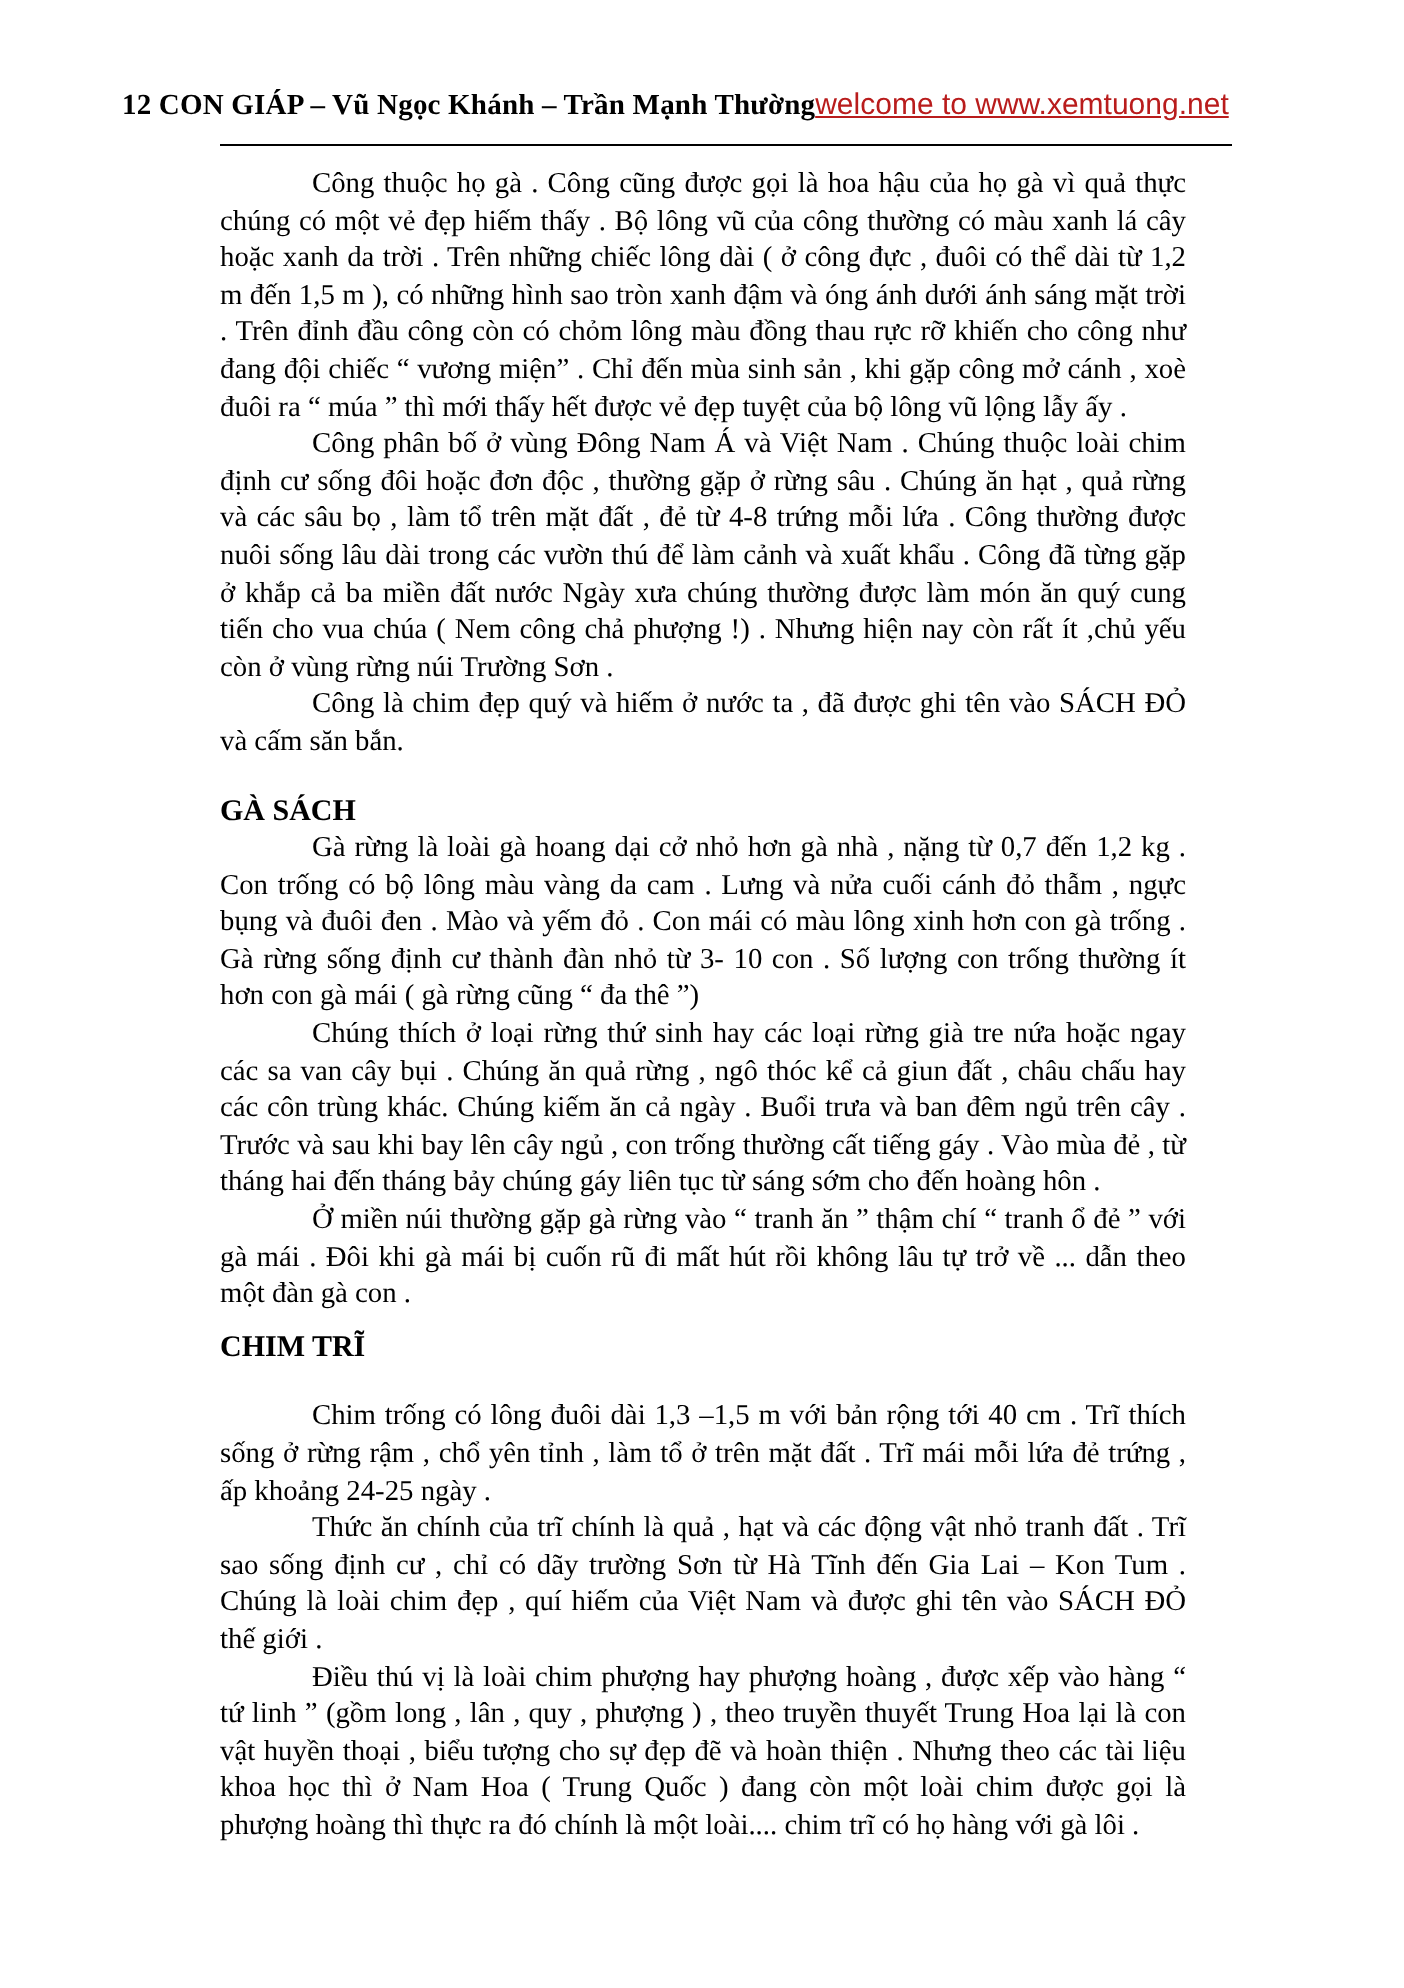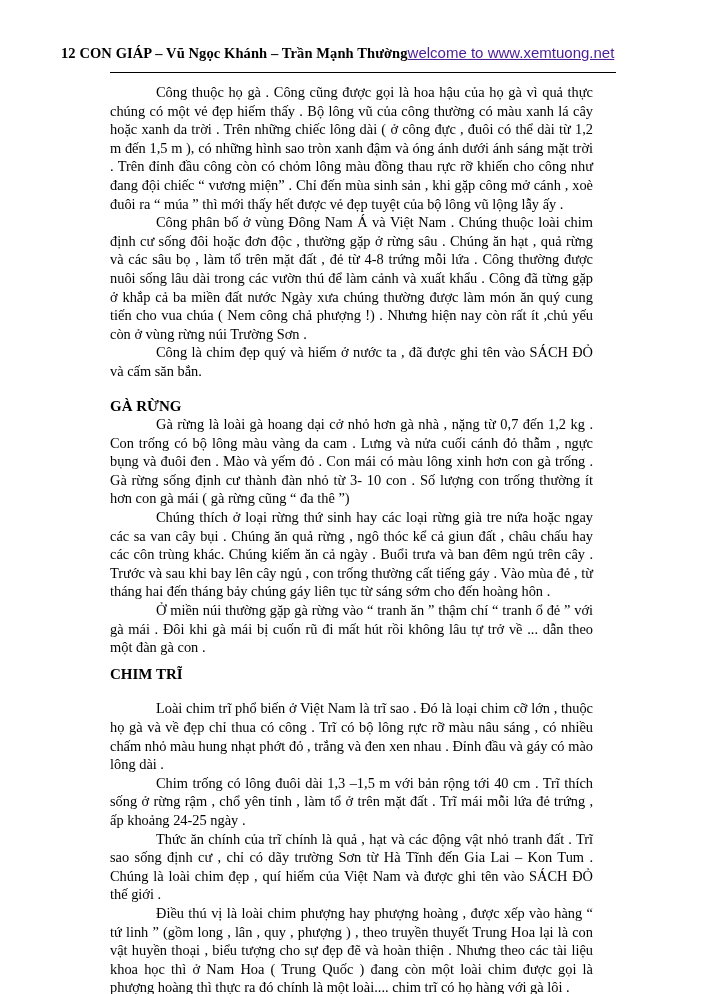--- a/index.html
+++ b/index.html
@@ -21,21 +21,21 @@
     white-space: nowrap;
   }
   .header-title {
     font-weight: bold;
     font-size: 14.5px;
     letter-spacing: 0.1px;
   }
   .header-link {
     font-family: "Liberation Sans", sans-serif;
     font-size: 15px;
-    color: #4c1d95;
+    color: #b91c1c;
     text-decoration: underline;
     margin-left: auto;
     margin-right: 38px;
     cursor: pointer;
   }
   .page-num {
     font-size: 14px;
     margin-left: 34px;
   }
   .rule {
@@ -72,25 +72,24 @@
   </div>
 
   <hr class="rule">
 
   <div class="body">
 
     <p>Công thuộc họ gà . Công cũng được gọi là hoa hậu của họ gà vì quả thực chúng có một vẻ đẹp hiếm thấy . Bộ lông vũ của công thường có màu xanh lá cây hoặc xanh da trời . Trên những chiếc lông dài ( ở công đực , đuôi có thể dài từ 1,2 m đến 1,5 m ), có những hình sao tròn xanh đậm và óng ánh dưới ánh sáng mặt trời . Trên đỉnh đầu công còn có chỏm lông màu đồng thau rực rỡ khiến cho công như đang đội chiếc “ vương miện” . Chỉ đến mùa sinh sản , khi gặp công mở cánh , xoè đuôi ra “ múa ” thì mới thấy hết được vẻ đẹp tuyệt của bộ lông vũ lộng lẫy ấy .</p>
     <p>Công phân bố ở vùng Đông Nam Á và Việt Nam . Chúng thuộc loài chim định cư sống đôi hoặc đơn độc , thường gặp ở rừng sâu . Chúng ăn hạt , quả rừng và các sâu bọ , làm tổ trên mặt đất , đẻ từ 4-8 trứng mỗi lứa . Công thường được nuôi sống lâu dài trong các vườn thú để làm cảnh và xuất khẩu . Công đã từng gặp ở khắp cả ba miền đất nước Ngày xưa chúng thường được làm món ăn quý cung tiến cho vua chúa ( Nem công chả phượng !) . Nhưng hiện nay còn rất ít ,chủ yếu còn ở vùng rừng núi Trường Sơn .</p>
     <p><span>Công là chim đẹp quý và hiếm ở nước ta , đã được ghi tên vào </span><span class="bold">SÁCH ĐỎ</span><span> và cấm săn bắn.</span></p>
 
-    <div class="sec-heading ga-rung">GÀ RỪNG</div>
+    <div class="sec-heading ga-rung">GÀ SÁCH</div>
     <p>Gà rừng là loài gà hoang dại cở nhỏ hơn gà nhà , nặng từ 0,7 đến 1,2 kg . Con trống có bộ lông màu vàng da cam . Lưng và nửa cuối cánh đỏ thẫm , ngực bụng và đuôi đen . Mào và yếm đỏ . Con mái có màu lông xinh hơn con gà trống . Gà rừng sống định cư thành đàn nhỏ từ 3- 10 con . Số lượng con trống thường ít hơn con gà mái ( gà rừng cũng “ đa thê ”)</p>
     <p>Chúng thích ở loại rừng thứ sinh hay các loại rừng già tre nứa hoặc ngay các sa van cây bụi . Chúng ăn quả rừng , ngô thóc kể cả giun đất , châu chấu hay các côn trùng khác. Chúng kiếm ăn cả ngày . Buổi trưa và ban đêm ngủ trên cây . Trước và sau khi bay lên cây ngủ , con trống thường cất tiếng gáy . Vào mùa đẻ , từ tháng hai đến tháng bảy chúng gáy liên tục từ sáng sớm cho đến hoàng hôn .</p>
     <p>Ở miền núi thường gặp gà rừng vào “ tranh ăn ” thậm chí “ tranh ổ đẻ ” với gà mái . Đôi khi gà mái bị cuốn rũ đi mất hút rồi không lâu tự trở về ... dẫn theo một đàn gà con .</p>
 
     <div class="sec-heading chim-tri">CHIM TRĨ</div>
-    <p>Loài chim trĩ phổ biến ở Việt Nam là trĩ sao . Đó là loại chim cỡ lớn , thuộc họ gà và về đẹp chỉ thua có công . Trĩ  có bộ lông rực rỡ màu nâu sáng , có nhiều chấm nhỏ màu hung nhạt phớt đỏ , trắng và đen xen nhau . Đỉnh đầu và gáy có mào lông dài .</p>
     <p>Chim trống có lông đuôi dài 1,3 –1,5 m với bản rộng tới 40 cm . Trĩ thích sống ở rừng rậm , chổ yên tỉnh , làm tổ ở trên mặt đất . Trĩ mái mỗi lứa đẻ trứng , ấp khoảng 24-25 ngày .</p>
     <p><span>Thức ăn chính của trĩ chính là quả , hạt và các động vật nhỏ tranh đất . Trĩ sao sống định cư , chỉ có dãy trường Sơn từ Hà Tĩnh đến Gia Lai – Kon Tum . Chúng là loài chim đẹp , quí hiếm của Việt Nam và được ghi tên vào </span><span class="bold">SÁCH ĐỎ</span><span> thế giới .</span></p>
     <p>Điều thú vị là loài chim phượng hay phượng hoàng , được xếp vào hàng “ tứ linh ” (gồm long , lân , quy , phượng ) , theo truyền thuyết Trung Hoa lại là con vật huyền thoại , biểu tượng cho sự đẹp đẽ và hoàn thiện . Nhưng theo các tài liệu khoa học thì ở Nam Hoa ( Trung Quốc ) đang còn một loài chim được gọi là phượng hoàng thì thực ra đó chính là một loài.... chim trĩ có họ hàng với gà lôi .</p>
 
   </div>
 </div>
 
 </body></html>

